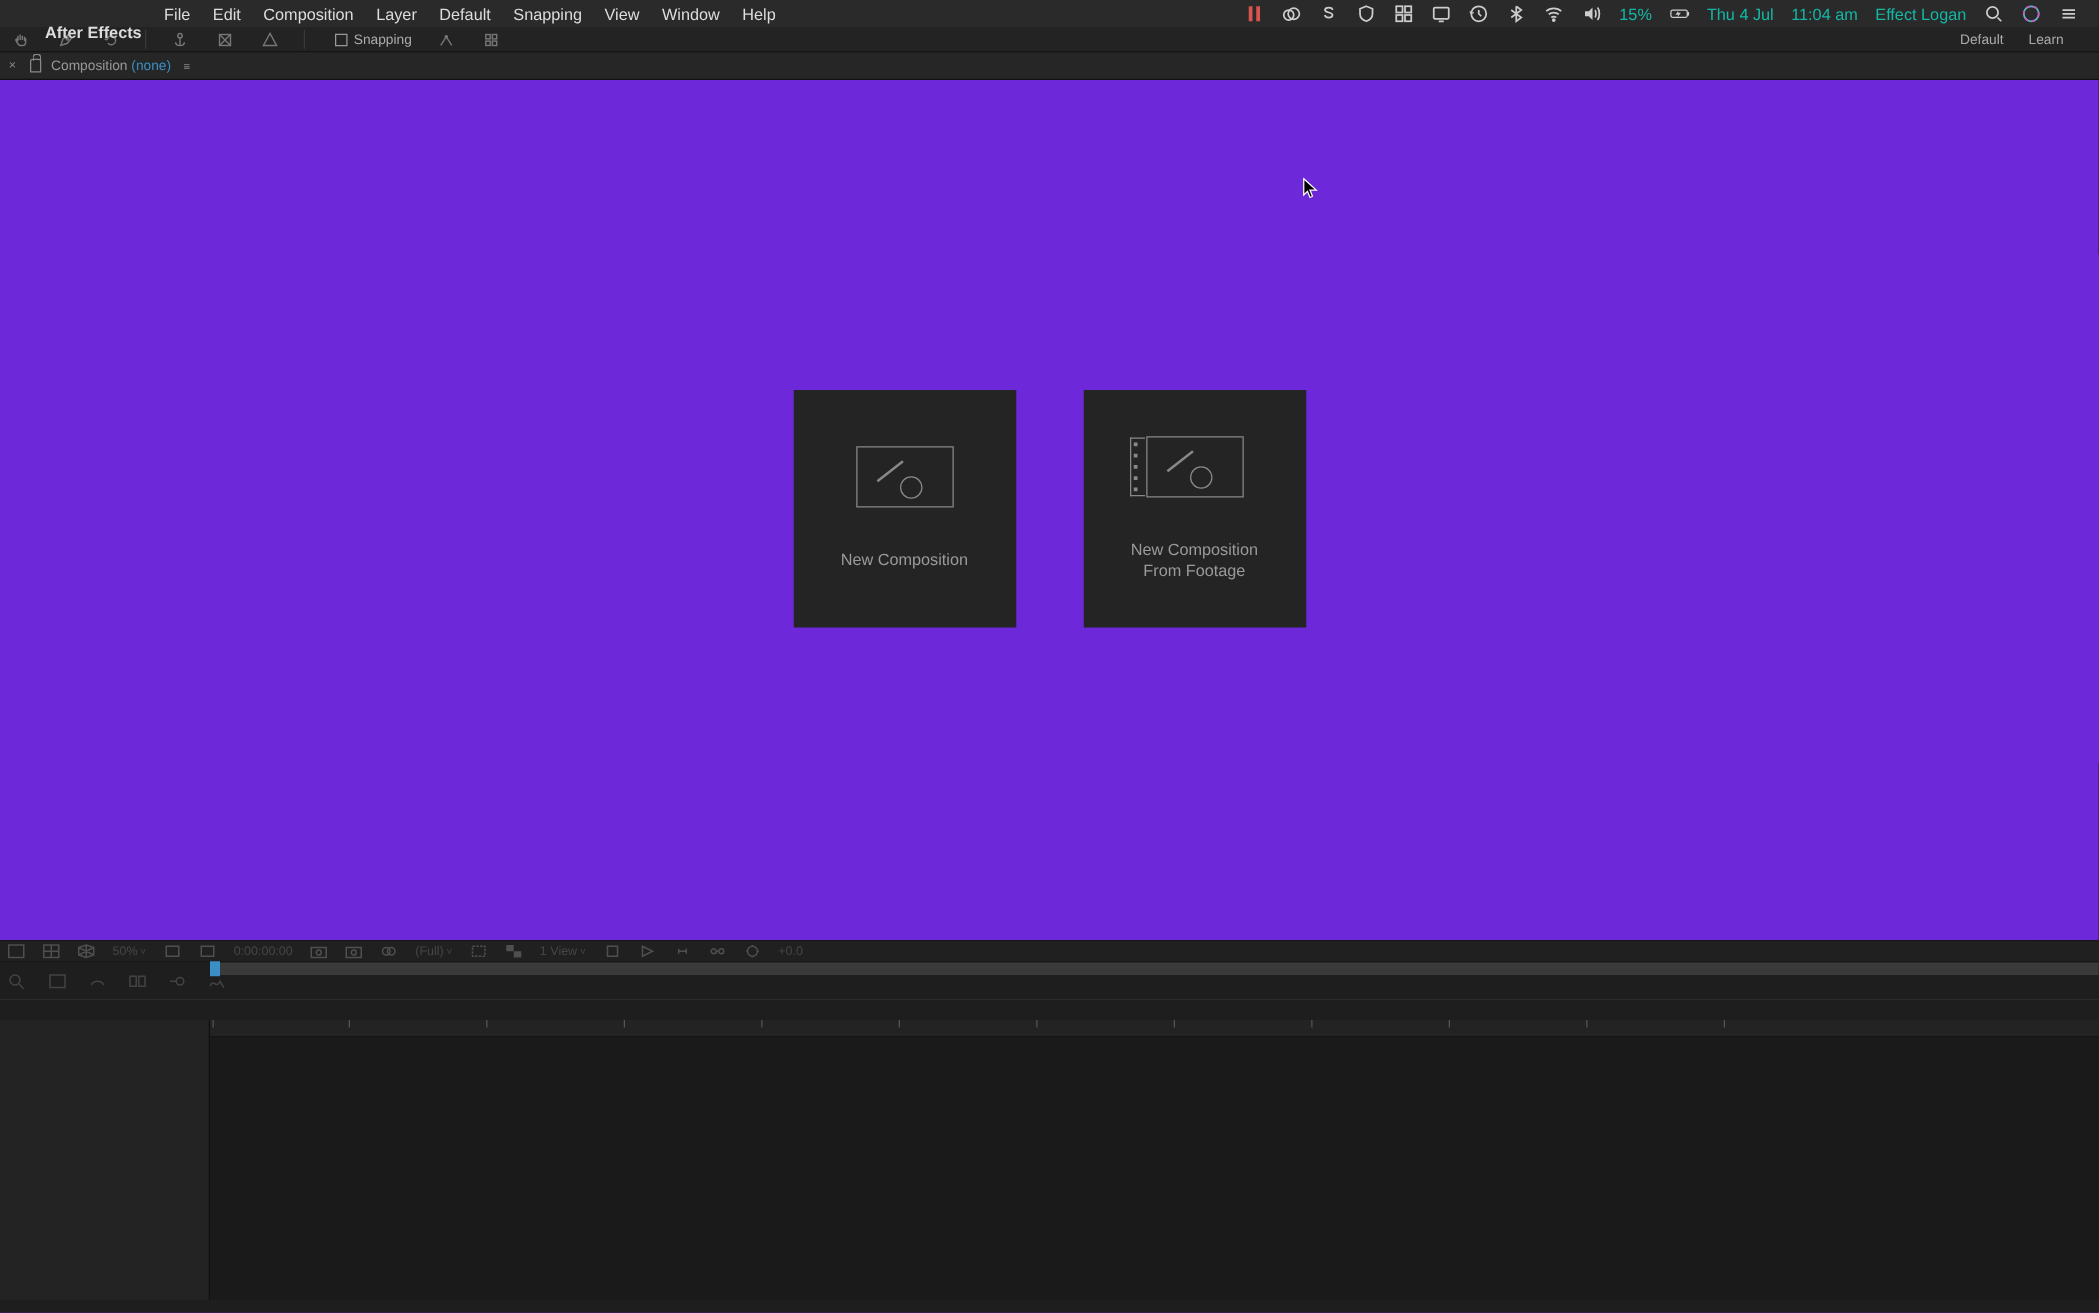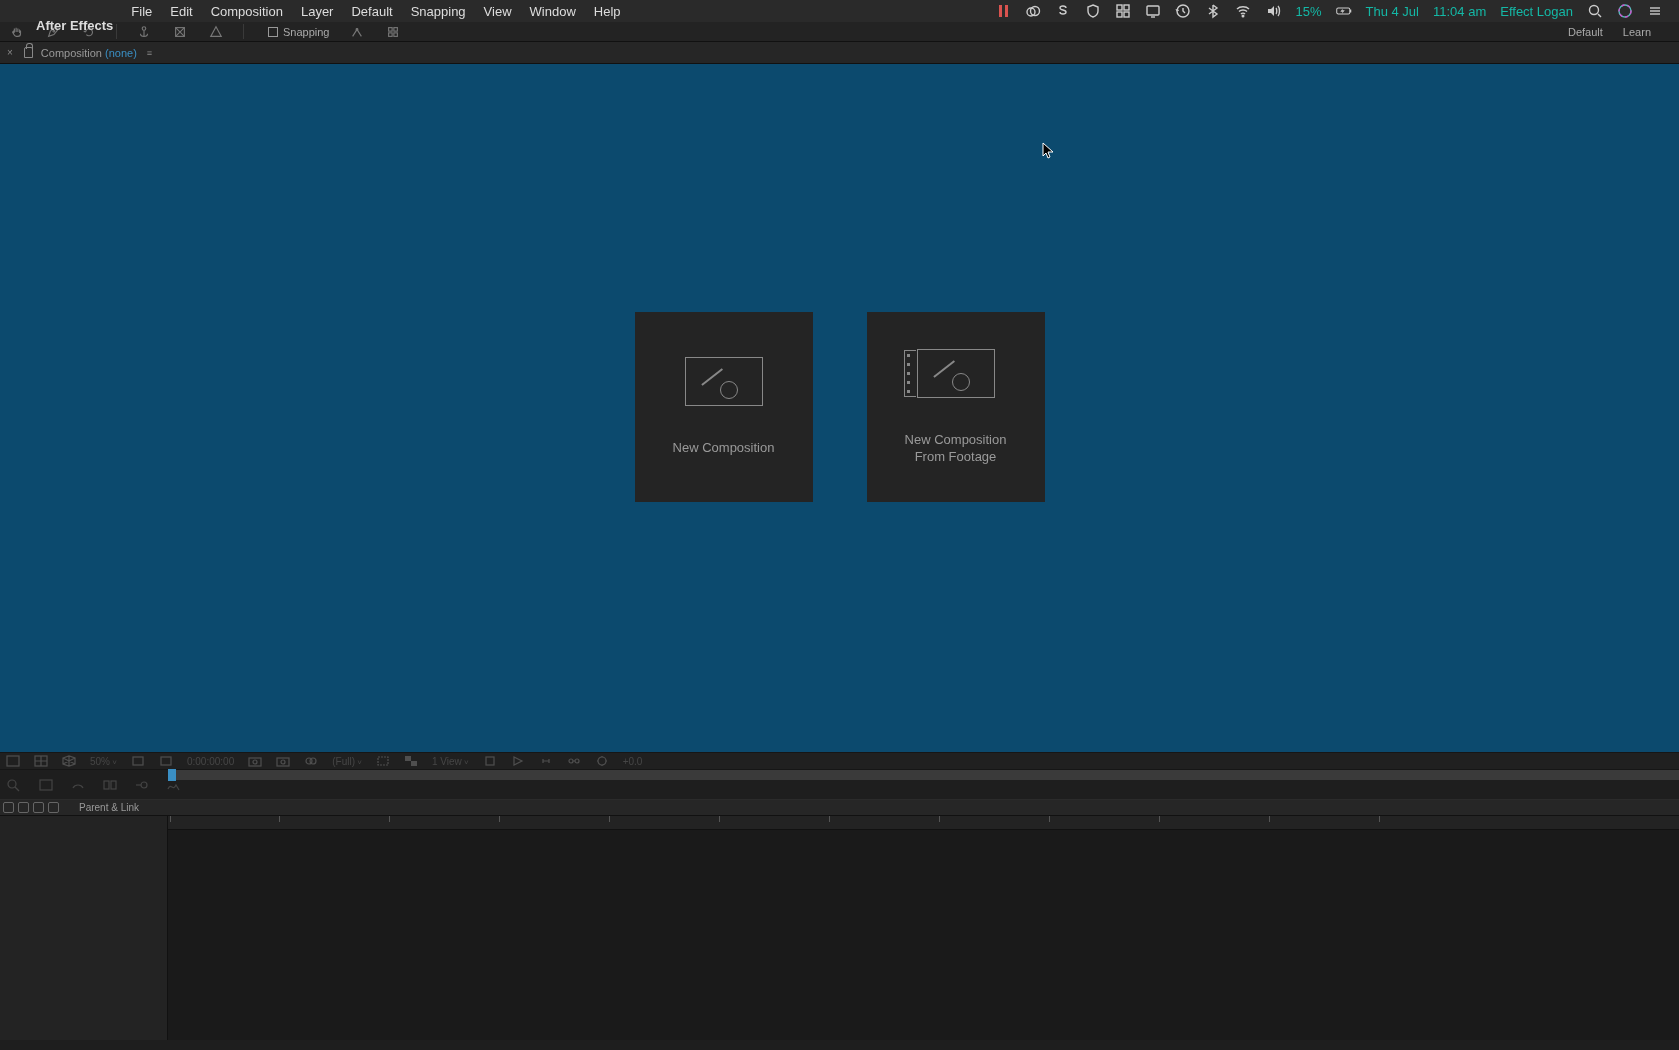--- a/index.html
+++ b/index.html
@@ -30,21 +30,21 @@
 
 
 .panel-header { height:22px; background:#262626; border-bottom:1px solid #111; display:flex; align-items:center; font-size:11px; color:#999; padding-left:4px; gap:8px; }
 .panel-header .close-x { color:#888; font-size:10px; padding:0 3px; }
 .panel-header .lock { width:9px; height:11px; border:1px solid #888; border-radius:2px 2px 0 0; position:relative; }
 .panel-header .lock::before { content:""; position:absolute; top:-5px; left:1px; width:5px; height:5px; border:1px solid #888; border-bottom:none; border-radius:3px 3px 0 0; }
 .panel-header .none { color:#3a8fc4; }
 .panel-header .ham { color:#888; font-size:9px; letter-spacing:-1px; margin-left:2px; }
 
 
-.viewer { position:relative; width:100%; height:688px; background:#0c4a6e;text-decoration:underline; }
+.viewer { position:relative; width:100%; height:688px; background:#6d28d9;text-decoration:underline; }
 .cards { position:absolute; top:248px; left:50%; transform:translateX(-50%); display:flex; gap:54px; }
 .card { width:178px; height:190px; background:#242424; display:flex; flex-direction:column; align-items:center; justify-content:center; gap:34px; cursor:pointer; }
 .card .card-icon { width:78px; height:49px; border:1.5px solid #888; position:relative; }
 .card .card-icon .circ { position:absolute; width:18px; height:18px; border:1.5px solid #888; border-radius:50%; bottom:6px; left:34px; }
 .card .card-icon .diag { position:absolute; width:26px; height:1.5px; background:#888; transform:rotate(-38deg); top:18px; left:13px; }
 .card .card-icon.footage::before { content:""; position:absolute; left:-14px; top:0; bottom:0; width:11px; border:1.5px solid #888; border-right:none; }
 .card .card-icon.footage .perfs { position:absolute; left:-11px; top:4px; bottom:4px; width:5px; display:flex; flex-direction:column; justify-content:space-between; }
 .card .card-icon.footage .perfs span { width:3px; height:3px; background:#888; }
 .card .card-label { font-size:13px; color:#9a9a9a; text-align:center; line-height:1.3; }
 
@@ -375,29 +375,20 @@
           <rect x="9" y="3" width="5" height="8"></rect>
         </svg></span>
     <span class="mini"><svg viewBox="0 0 16 14">
           <circle cx="10" cy="7" r="3"></circle>
           <line x1="2" y1="7" x2="7" y2="7"></line>
         </svg></span>
     <span class="mini"><svg viewBox="0 0 16 14">
           <path d="M2 11c3-7 5 3 8-4l3 5"></path>
         </svg></span>
   </div>
-  <div class="col-header">
-    <div class="switches">
-      <span class="sw"></span>
-      <span class="sw"></span>
-      <span class="sw"></span>
-      <span class="sw"></span>
-    </div>
-    <span class="parent">Parent &amp; Link</span>
-  </div>
   <div class="ruler">
     <span class="tick" style="left:2px"></span>
     <span class="tick" style="left:111px"></span>
     <span class="tick" style="left:221px"></span>
     <span class="tick" style="left:331px"></span>
     <span class="tick" style="left:441px"></span>
     <span class="tick" style="left:551px"></span>
     <span class="tick" style="left:661px"></span>
     <span class="tick" style="left:771px"></span>
     <span class="tick" style="left:881px"></span>

